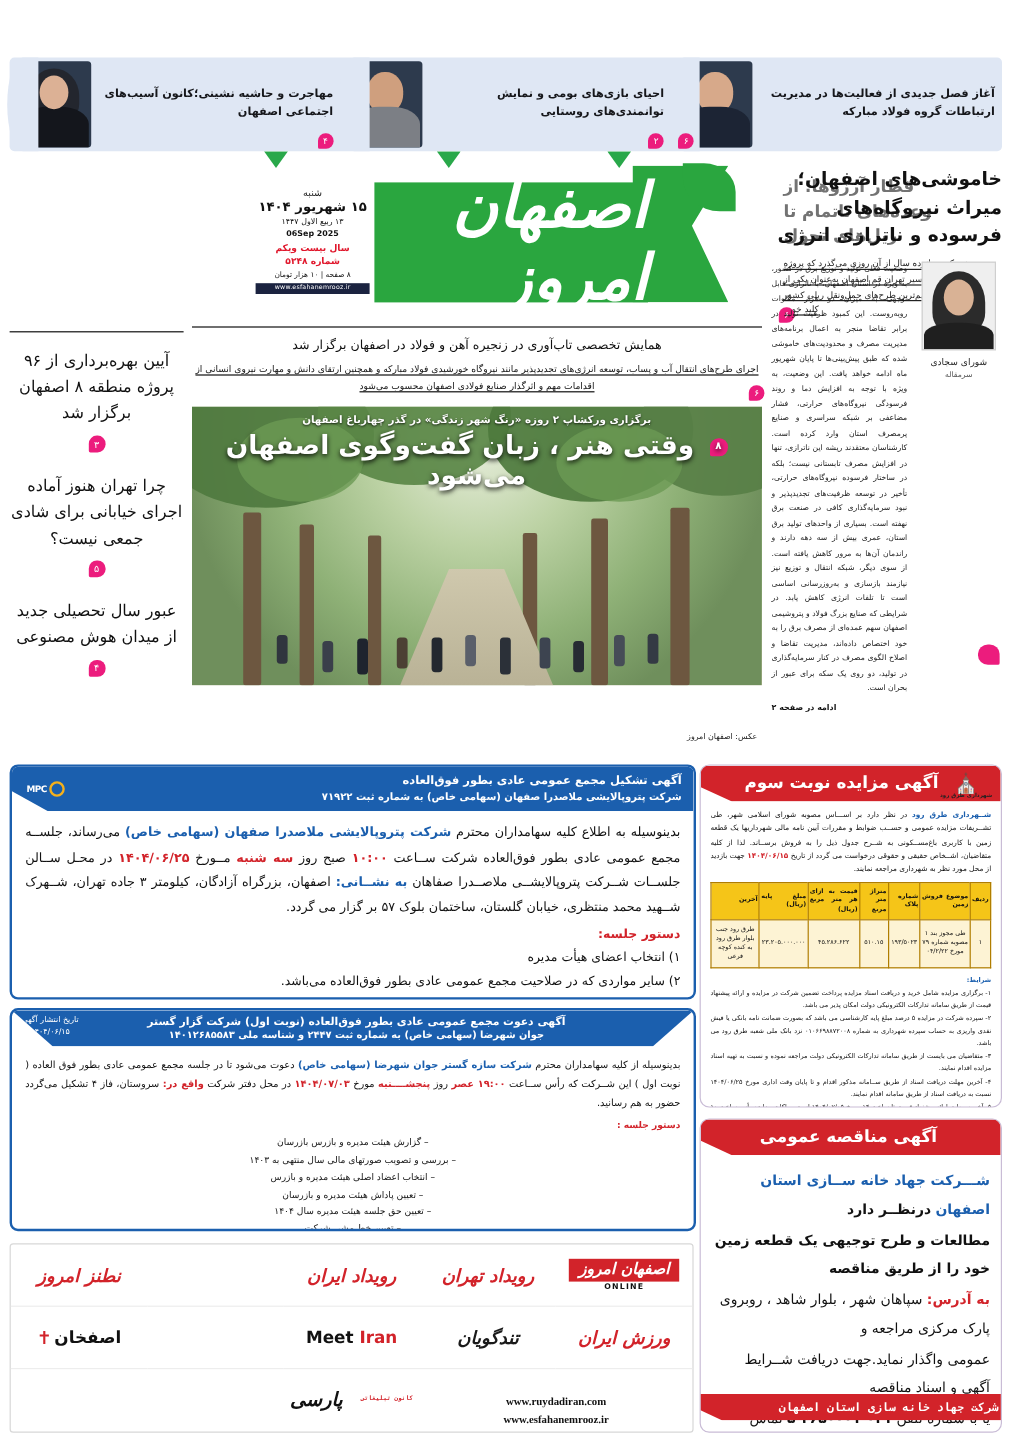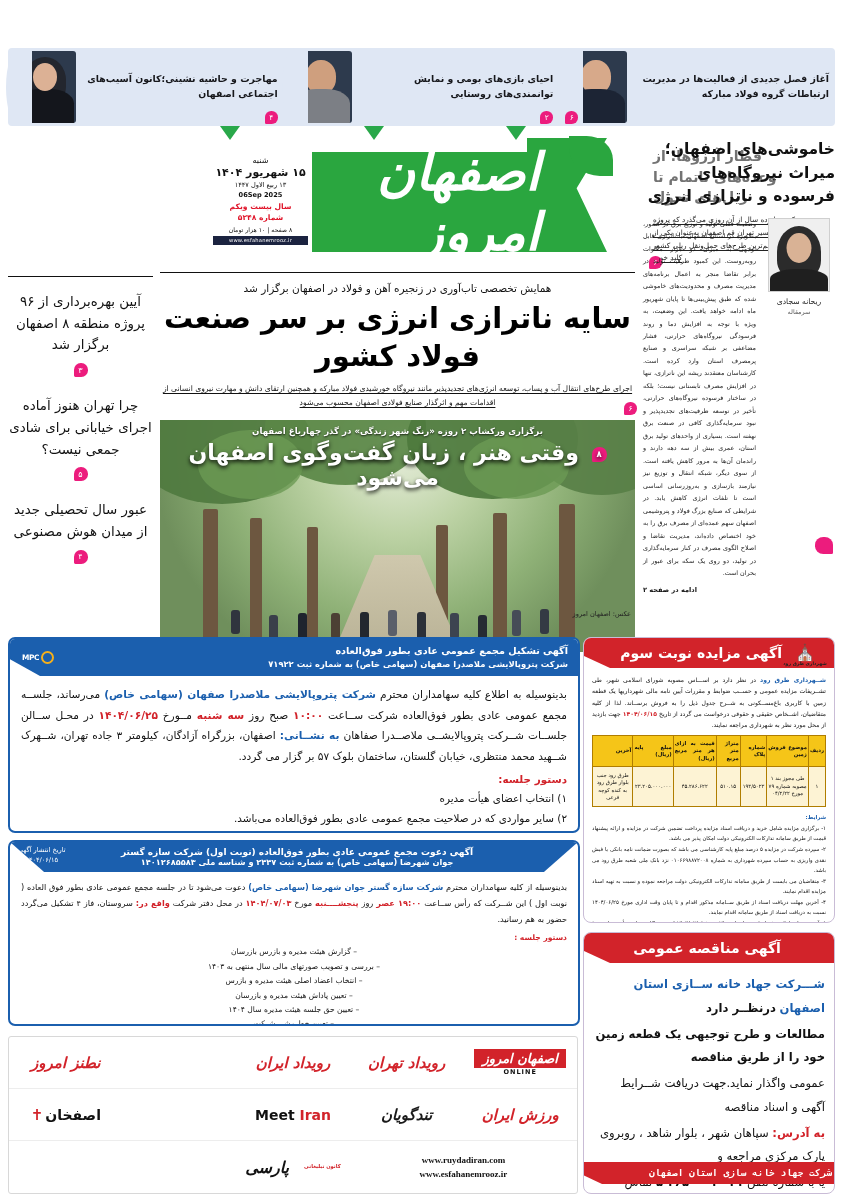--- a/index.html
+++ b/index.html
@@ -294,21 +294,21 @@
   .lg-cell:nth-child(n+11){border-bottom:none;}
   .lg-red{ color:#d2232a; font-weight:bold; font-size:15px; font-style:italic; letter-spacing:-1px;}
   .lg-dark{ color:#1a1a1a; font-weight:bold; font-size:15px; font-style:italic; letter-spacing:-1px;}
   .lg-box{ background:#d2232a; color:#fff; font-weight:bold; font-size:13px;
     padding:2px 8px; font-style:italic; }
   .lg-online{ font-size:6.5px; color:#111; letter-spacing:1px; direction:ltr; font-weight:bold;}
   .lg-meet{ font-size:14px; font-weight:bold; direction:ltr;}
   .lg-meet .m{color:#111;} .lg-meet .i{color:#d2232a;}
   .lg-urls{ direction:ltr; font-size:9px; font-weight:bold; color:#111;
     line-height:1.6; font-family:"Liberation Serif", serif; text-align:center;}
-  .lg-parsi{ display:flex; flex-direction:row-reverse; align-items:center; gap:15px;}
+  .lg-parsi{ display:flex; flex-direction:row-reverse; align-items:center; gap:15px;font-family:Liberation Mono, monospace;}
   .lg-parsi .big{font-size:16px;font-weight:bold;color:#111;font-style:italic;}
   .lg-parsi .sm{font-size:5.2px;color:#d2232a;line-height:1.4;font-weight:bold;}
   .lg-esfkhan{ display:flex; align-items:center; gap:2px;}
   .lg-esfkhan .k{font-size:14px;font-weight:bold;color:#111;}
   .lg-esfkhan .s{font-size:15px;color:#d2232a;font-weight:bold;font-style:italic;}
   .lg-stack{ text-align:center; }
 </style>
 </head>
 <body>
 
@@ -386,21 +386,21 @@
   <div class="editorial">
     <h2>خاموشی‌های اصفهان؛ میراث نیروگاه‌های فرسوده و ناترازی انرژی</h2>
     <div class="ed-body">
       <div class="ed-author">
         <div class="ed-portrait">
           <div class="hair"></div>
             <div class="face"></div>
             <div class="shoulders"></div>
         </div>
         <div class="ed-blob"></div>
-        <div class="ed-name">ریحانه سجادی</div>
+        <div class="ed-name">شورای سجادی</div>
         <div class="ed-role">سرمقاله</div>
       </div>
       <div class="ed-text">وضعیت فعلی تولید و توزیع برق در کشور، به ویژه در استان اصفهان، با ناترازی قابل توجهی به میزان دو هزار مگاوات روبه‌روست. این کمبود ظرفیت تولید در برابر تقاضا منجر به اعمال برنامه‌های مدیریت مصرف و محدودیت‌های خاموشی شده که طبق پیش‌بینی‌ها تا پایان شهریور ماه ادامه خواهد یافت. این وضعیت، به ویژه با توجه به افزایش دما و روند فرسودگی نیروگاه‌های حرارتی، فشار مضاعفی بر شبکه سراسری و صنایع پرمصرف استان وارد کرده است. کارشناسان معتقدند ریشه این ناترازی، تنها در افزایش مصرف تابستانی نیست؛ بلکه در ساختار فرسوده نیروگاه‌های حرارتی، تأخیر در توسعه ظرفیت‌های تجدیدپذیر و نبود سرمایه‌گذاری کافی در صنعت برق نهفته است. بسیاری از واحدهای تولید برق استان، عمری بیش از سه دهه دارند و راندمان آن‌ها به مرور کاهش یافته است. از سوی دیگر، شبکه انتقال و توزیع نیز نیازمند بازسازی و به‌روزرسانی اساسی است تا تلفات انرژی کاهش یابد. در شرایطی که صنایع بزرگ فولاد و پتروشیمی اصفهان سهم عمده‌ای از مصرف برق را به خود اختصاص داده‌اند، مدیریت تقاضا و اصلاح الگوی مصرف در کنار سرمایه‌گذاری در تولید، دو روی یک سکه برای عبور از بحران است.</div>
     </div>
     <div class="ed-more">ادامه در صفحه ۲</div>
   </div>
 
   <div class="leftcol">
     <div class="rule"></div>
 
@@ -416,21 +416,20 @@
 
     <div class="lc-item">
       <div class="h">عبور سال تحصیلی جدید از میدان هوش مصنوعی</div>
       <div class="lc-num">۴</div>
     </div>
   </div>
 
   <div class="maincol">
     <div class="toprule"></div>
     <div class="kicker">همایش تخصصی تاب‌آوری در زنجیره آهن و فولاد  در اصفهان برگزار شد</div>
-    <div class="main-head">سایه ناترازی انرژی بر سر صنعت فولاد کشور</div>
     <div class="main-dek">
       <span>اجرای طرح‌های انتقال آب و پساب، توسعه انرژی‌های تجدیدپذیر مانند نیروگاه خورشیدی فولاد مبارکه و همچنین ارتقای دانش و مهارت نیروی انسانی از اقدامات مهم و اثرگذار صنایع فولادی اصفهان محسوب می‌شود</span>
       <span class="pg">۶</span>
     </div>
 
     <div class="photo">
       <div class="ph-sky"></div>
 
       <div class="canopy" style="left:-6%;top:-16%;width:38%;height:52%;background:#4f7a3f;"></div>
       <div class="canopy" style="left:22%;top:-22%;width:34%;height:50%;background:#5a8747;"></div>
@@ -500,21 +499,21 @@
     </div>
 
   </div>
 
   <div class="notice-blue" style="left:8px; top:840px; width:572px; height:186px;">
     <div class="nb-header-alt">
       <div class="nb-datebox" style="color:#fff;">
         <div>تاریخ انتشار آگهی</div>
         <div>۱۴۰۴/۰۶/۱۵</div>
       </div>
-      <div class="l1" style="font-size:9px;font-weight:bold;">آگهی دعوت مجمع عمومی عادی بطور فوق‌العاده (نوبت اول) شرکت سازه گستر</div>
+      <div class="l1" style="font-size:9px;font-weight:bold;">آگهی دعوت مجمع عمومی عادی بطور فوق‌العاده (نوبت اول) شرکت گزار گستر</div>
       <div class="l2" style="font-size:8.2px;font-weight:bold;">جوان شهرضا (سهامی خاص) به شماره ثبت ۲۴۴۷ و شناسه ملی ۱۴۰۱۲۶۸۵۵۸۳</div>
     </div>
     <div class="nb-body" style="font-size:8.2px;line-height:1.95;">
       <span>بدینوسیله از کلیه سهامداران محترم</span>
       <span class="hl-blue">شرکت سازه گستر جوان شهرضا (سهامی خاص)</span>
       <span>دعوت می‌شود تا در جلسه مجمع عمومی عادی بطور فوق العاده ( نوبت اول ) این شــرکت که رأس ســاعت</span>
       <span class="hl-red">۱۹:۰۰ عصر</span>
       <span>روز</span>
       <span class="hl-red">پنجشــــنبه</span>
       <span>مورخ</span>
@@ -598,25 +597,25 @@
     <div class="ad-red-header" style="padding:0 14px 0 10px;justify-content:center;">آگهی مناقصه عمومی</div>
     <div class="tender-body">
       <p>
         <span class="blue">شـــرکت جهاد خانه ســازی استان اصفهان</span>
         <span class="b">درنظــر دارد</span>
       </p>
       <p>
         <span class="b">مطالعات و طرح توجیهی یک قطعه زمین</span>
         <span class="b">خود را از طریق مناقصه</span>
       </p>
-      <p>عمومی واگذار نماید.جهت دریافت  شــرایط آگهی و اسناد مناقصه</p>
       <p>
         <span class="red">به آدرس:</span>
         <span>سپاهان شهر ، بلوار شاهد ، روبروی پارک مرکزی مراجعه و</span>
       </p>
+      <p>عمومی واگذار نماید.جهت دریافت  شــرایط آگهی و اسناد مناقصه</p>
       <p>
         <span>یا با شماره تلفن</span>
         <span class="b">۰۳۱-۳۶۵۰۰۰۱-۵</span>
         <span>تماس حاصل نمایند.</span>
       </p>
 
     </div>
     <div class="ad-footer-wrap" style="position:absolute;left:0;right:0;bottom:15px;font-family:Liberation Mono, monospace;">
       <div class="ad-red-footer" style="margin-top:0;">شرکت جهاد خانه سازی استان اصفهان</div>
     </div>
@@ -653,21 +652,21 @@
       </div>
     </div>
     <div class="lg-cell"></div>
 
     <div class="lg-cell">
       <div class="lg-esfkhan">
         <span class="k">اصفخان</span>
         <span class="s">✝</span>
       </div>
     </div>
-    <div class="lg-cell" style="grid-column:span 2;">
+    <div class="lg-cell" style="grid-column:span 2;align-items:flex-end;">
       <div class="lg-urls">
         <div>www.ruydadiran.com</div>
         <div>www.esfahanemrooz.ir</div>
       </div>
     </div>
     <div class="lg-cell">
       <div class="lg-parsi">
         <span class="big">پارسی</span>
         <span class="sm">کانون تبلیغاتی</span>
       </div>

